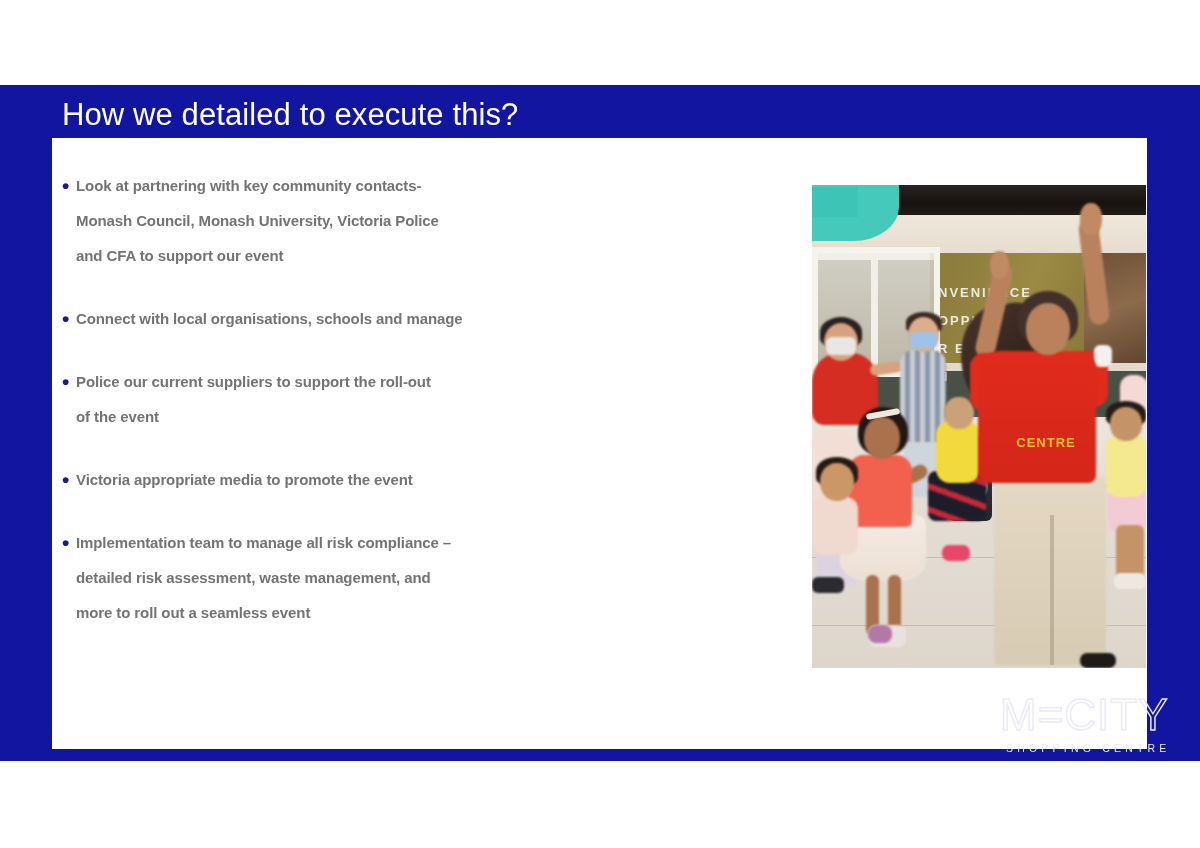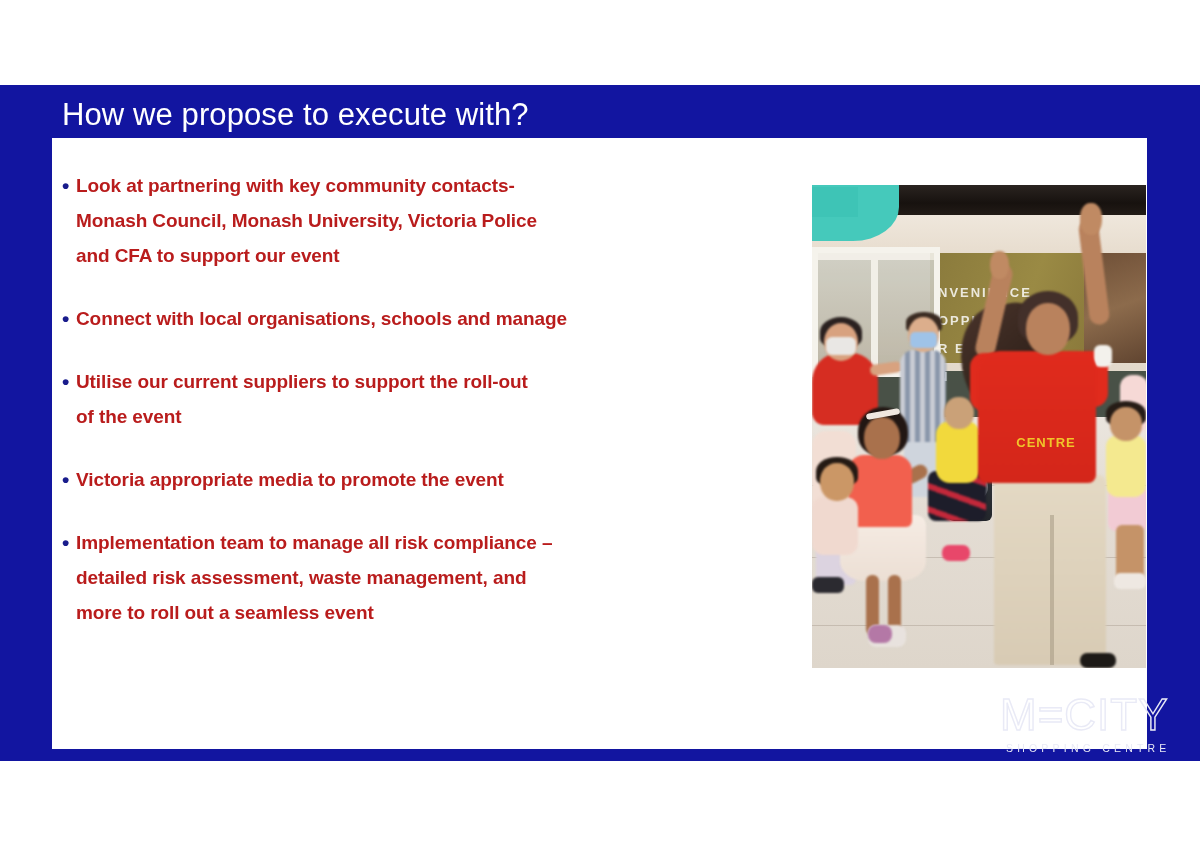--- a/index.html
+++ b/index.html
@@ -73,22 +73,22 @@
     flex: 0 0 auto;
     color: #191c8c;
     font-size: 21px;
     line-height: 35px;
     width: 14px;
     text-align: left;
     font-weight: 700;
   }
   .bullet-text {
     flex: 1 1 auto;
-    color: #b91c1c;
-    font-size: 19px;
+    color: #737373;
+    font-size: 15px;
     font-weight: 700;
     line-height: 35px;
     letter-spacing: -0.1px;
     white-space: pre-line;
   }
 
   
   .photo {
     position: absolute;
     left: 760px;
@@ -310,41 +310,41 @@
     white-space: nowrap;
   }
 </style>
 </head>
 <body>
 
 <div class="slide">
 
   <div class="blue-panel"></div>
 
-  <div class="slide-title">How we propose to execute with?</div>
+  <div class="slide-title">How we detailed to execute this?</div>
 
   <div class="content-card">
 
     <div class="bullets">
 
       <div class="bullet">
         <span class="bullet-marker">•</span>
         <span class="bullet-text">Look at partnering with key community contacts-
 Monash Council, Monash University, Victoria Police
 and CFA  to support our event</span>
       </div>
 
       <div class="bullet">
         <span class="bullet-marker">•</span>
         <span class="bullet-text">Connect with local organisations, schools and manage</span>
       </div>
 
       <div class="bullet">
         <span class="bullet-marker">•</span>
-        <span class="bullet-text">Utilise our current suppliers to support the roll-out
+        <span class="bullet-text">Police our current suppliers to support the roll-out
  of  the event</span>
       </div>
 
       <div class="bullet">
         <span class="bullet-marker">•</span>
         <span class="bullet-text">Victoria appropriate media to promote the event</span>
       </div>
 
       <div class="bullet">
         <span class="bullet-marker">•</span>

